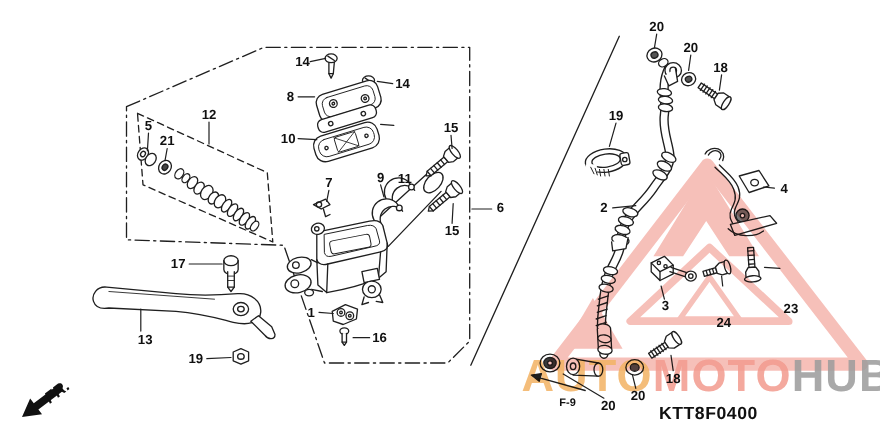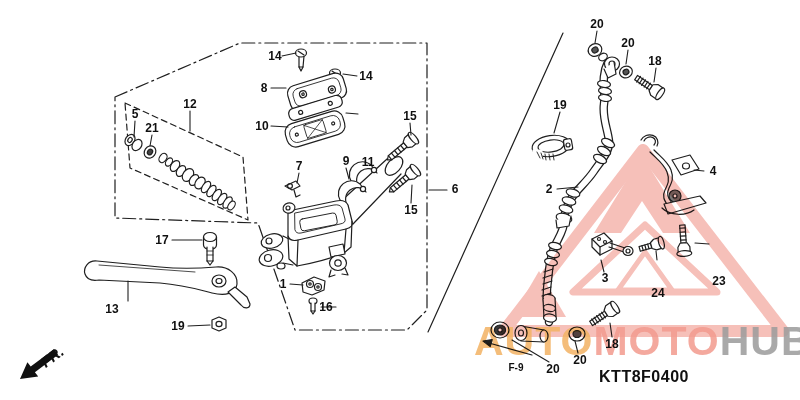--- a/index.html
+++ b/index.html
@@ -396,24 +396,24 @@
         <div class="part-label" style="left: 262px; top: 126px; text-align: center;">10</div>
         <div class="part-label" style="left: 190px; top: 104px;">12</div>
         <div class="part-label" style="left: 135px; top: 114px;">5</div>
         <div class="part-label" style="left: 152px; top: 128px;">21</div>
         <div class="part-label" style="left: 299px; top: 166px;">7</div>
         <div class="part-label" style="left: 346px; top: 161px;">9</div>
         <div class="part-label" style="left: 410px; top: 116px;">15</div>
         <div class="part-label" style="left: 411px; top: 210px;">15</div>
         <div class="part-label" style="left: 455px; top: 189px;">6</div>
         <div class="part-label" style="left: 162px; top: 240px;">17</div>
-        <div class="part-label" style="left: 112px; top: 309px; text-align: right;">13</div>
+        <div class="part-label" style="left: 132px; top: 309px; text-align: right;">13</div>
         <div class="part-label" style="left: 178px; top: 326px;">19</div>
         <div class="part-label" style="left: 283px; top: 284px;">1</div>
-        <div class="part-label" style="left: 326px; top: 307px;">16</div>
+        <div class="part-label" style="left: 345px; top: 307px;">16</div>
         <div class="part-label" style="left: 597px; top: 24px;">20</div>
         <div class="part-label" style="left: 628px; top: 43px;">20</div>
         <div class="part-label" style="left: 655px; top: 61px;">18</div>
         <div class="part-label" style="left: 560px; top: 105px;">19</div>
         <div class="part-label" style="left: 549px; top: 189px;">2</div>
         <div class="part-label" style="left: 713px; top: 171px;">4</div>
         <div class="part-label" style="left: 719px; top: 245px; margin-top: 36px;">23</div>
         <div class="part-label" style="left: 658px; top: 266px; margin-top: 27px;">24</div>
         <div class="part-label" style="left: 605px; top: 278px;">3</div>
         <div class="part-label" style="left: 612px; top: 344px;">18</div>

